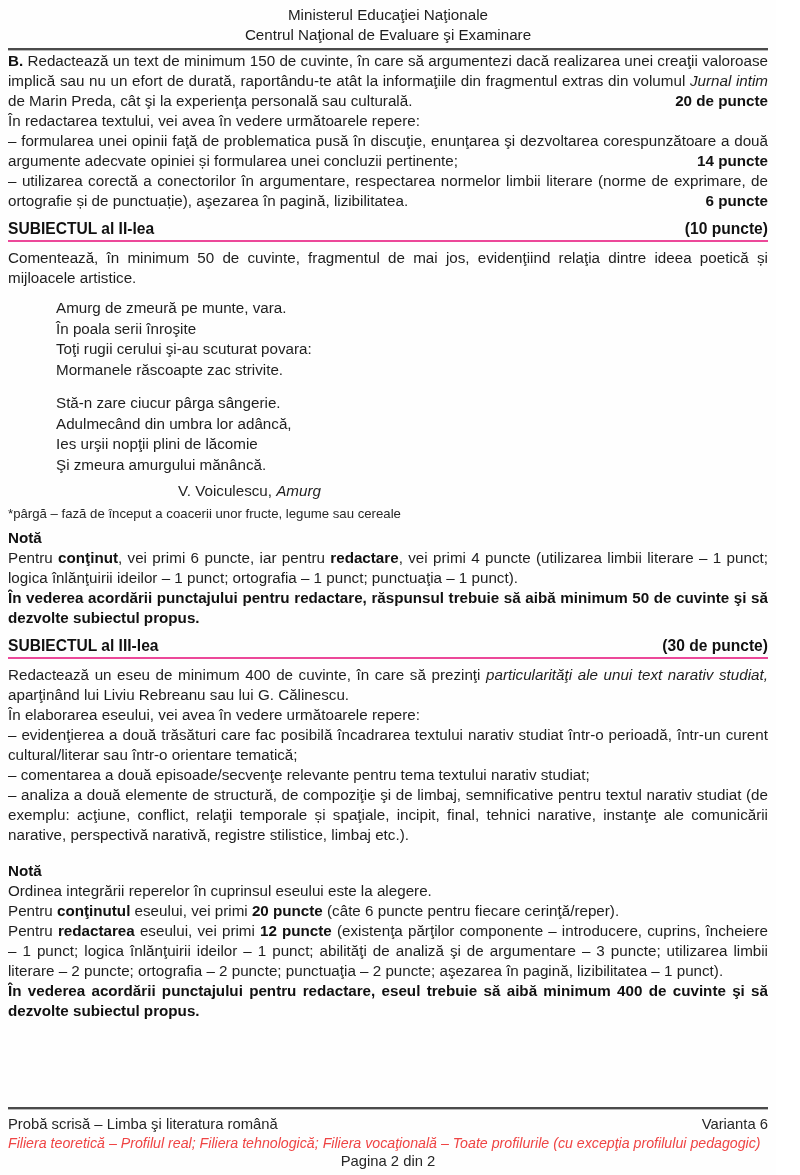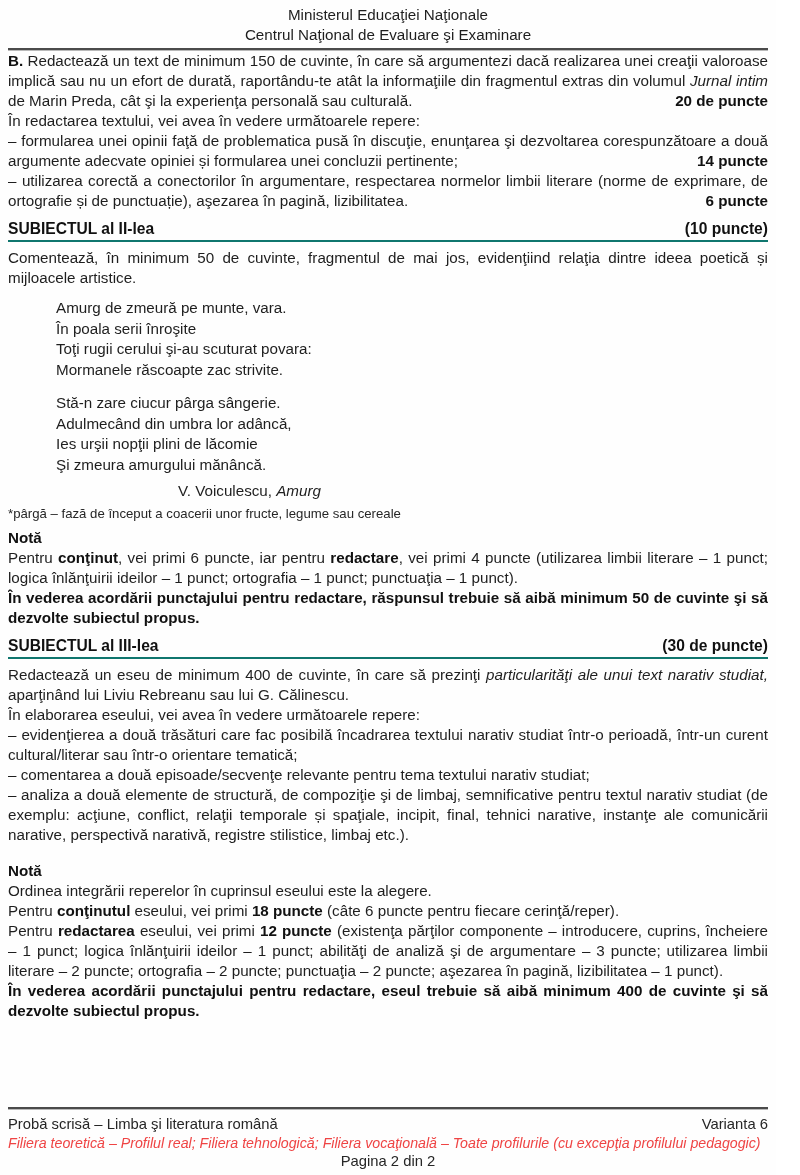--- a/index.html
+++ b/index.html
@@ -28,21 +28,21 @@
   .bold { font-weight: bold; color: #111; }
   .pts { float: right; font-weight: bold; color: #111; }
 
   .mt6 { margin-top: 6px; } .mt8 { margin-top: 8px; }
   .mt9 { } .mt10 { margin-top: 10px; } .mt16 { margin-top: 16px; }
 
   
   .subject-row {
     display: flex; justify-content: space-between;
     font-weight: bold; font-size: 15.6px; line-height: 19px; color: #111;
-    border-bottom: 2px solid #0f766e; padding-bottom: 2px;
+    border-bottom: 2px solid #ec4899; padding-bottom: 2px;
   }
   .subject-row .title { text-decoration: none; }
 
   
   .poem { padding-left: 48px; }
   .poem .line { line-height: 20.5px; }
   .stanza-gap { height: 13px; }
   .attribution { padding-left: 170px; font-size: 15.2px; line-height: 20px; }
   .footnote { font-size: 13.2px; line-height: 17px; margin-top: 4px; color: #262626; }
 
@@ -121,21 +121,21 @@
     <div class="mt9">
       <p class="just">În elaborarea eseului, vei avea în vedere următoarele repere:</p>
       <p class="just">– evidenţierea a două trăsături care fac posibilă încadrarea textului narativ studiat într-o perioadă, într-un curent cultural/literar sau într-o orientare tematică;</p>
       <p class="just">– comentarea a două episoade/secvenţe relevante pentru tema textului narativ studiat;</p>
       <p class="just">– analiza a două elemente de structură, de compoziţie şi de limbaj, semnificative pentru textul narativ studiat (de exemplu: acţiune, conflict, relaţii temporale și spaţiale, incipit, final, tehnici narative, instanţe ale comunicării narative, perspectivă narativă, registre stilistice, limbaj etc.).</p>
     </div>
 
     <div class="mt16">
       <p class="bold">Notă</p>
       <p class="just">Ordinea integrării reperelor în cuprinsul eseului este la alegere.</p>
-      <p class="just"><span>Pentru </span><strong>conţinutul</strong><span> eseului, vei primi </span><strong>18 puncte</strong><span> (câte 6 puncte pentru fiecare cerinţă/reper).</span></p>
+      <p class="just"><span>Pentru </span><strong>conţinutul</strong><span> eseului, vei primi </span><strong>20 puncte</strong><span> (câte 6 puncte pentru fiecare cerinţă/reper).</span></p>
       <p class="just"><span>Pentru </span><strong>redactarea</strong><span> eseului, vei primi </span><strong>12 puncte</strong><span> (existenţa părţilor componente – introducere, cuprins, încheiere – 1 punct; logica înlănţuirii ideilor – 1 punct; abilităţi de analiză şi de argumentare – 3 puncte; utilizarea limbii literare – 2 puncte; ortografia – 2 puncte; punctuaţia – 2 puncte; aşezarea în pagină, lizibilitatea – 1 punct).</span></p>
     </div>
 
     <p class="just bold mt9">În vederea acordării punctajului pentru redactare, eseul trebuie să aibă minimum 400 de cuvinte şi să dezvolte subiectul propus.</p>
 
   </div>
 
   <div class="doc-footer">
     <div class="rule"></div>
     <div class="footer-row">

